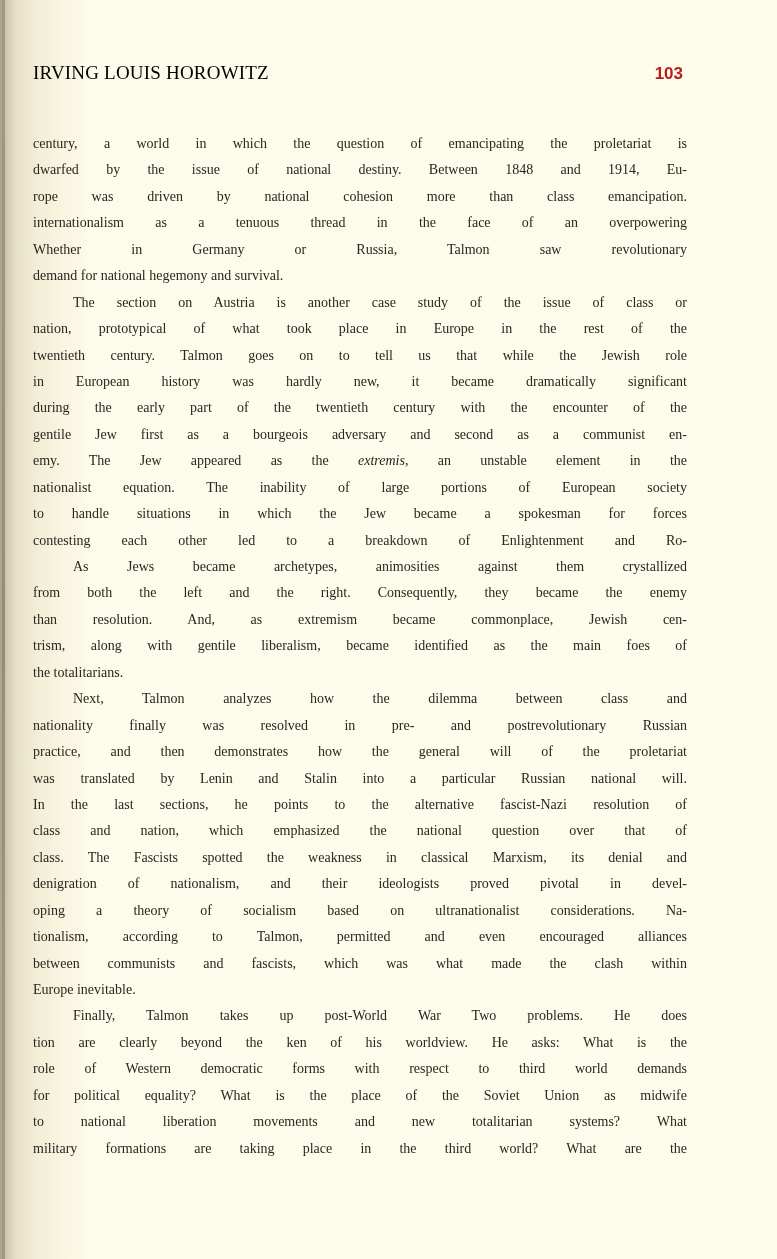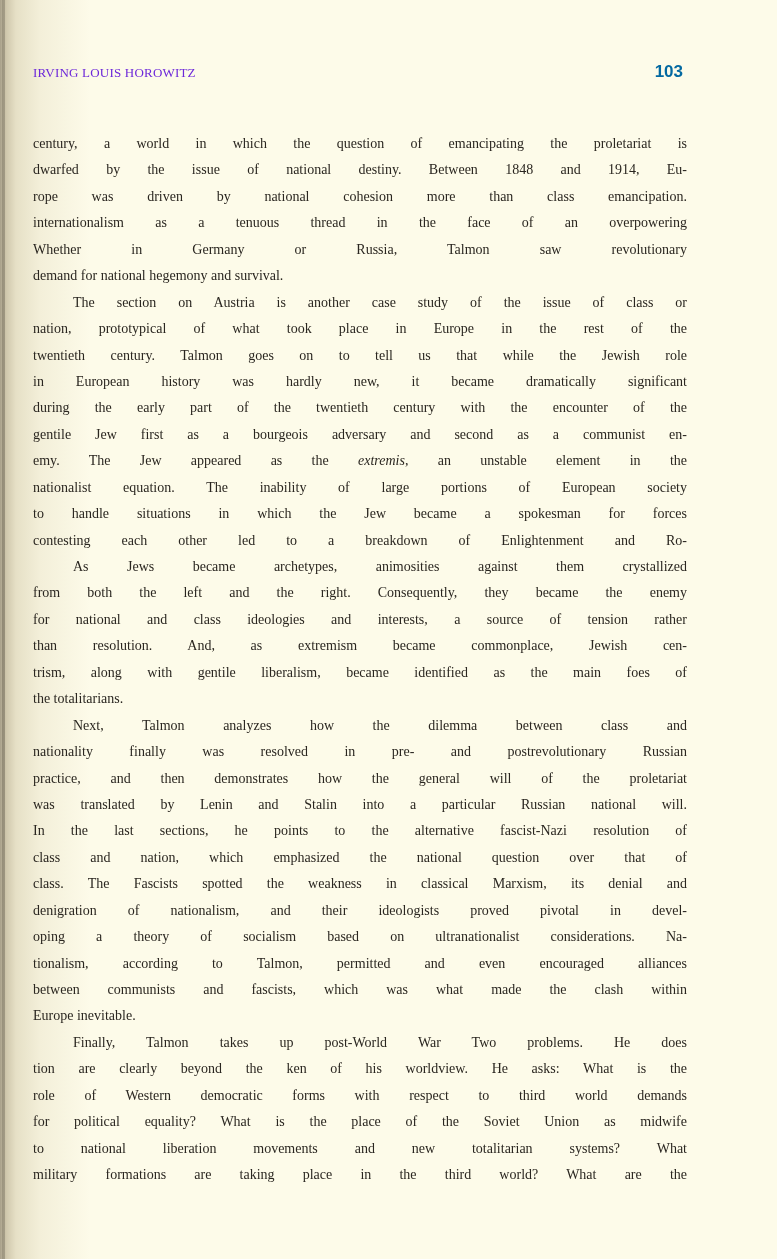--- a/index.html
+++ b/index.html
@@ -17,22 +17,22 @@
   }
   .gutter-line {
     position: absolute; left: 2px; top: 0; bottom: 0; width: 3px;
     background: linear-gradient(to bottom, #8d8672, #77705e 50%, #8d8672);
     opacity: 0.6;
   }
   .running-head {
     position: absolute; top: 62px; left: 33px; right: 94px;
     display: flex; justify-content: space-between; align-items: baseline;
   }
-  .rh-title { font-size: 13px; letter-spacing: 0.2px; color: #6d28d9; }
-  .rh-page { font-family: "Liberation Sans", "DejaVu Sans", sans-serif; font-weight: bold; font-size: 17px; color: #0369a1; }
+  .rh-title { font-size: 19px; letter-spacing: 0.2px; color: #000000; }
+  .rh-page { font-family: "Liberation Sans", "DejaVu Sans", sans-serif; font-weight: bold; font-size: 17px; color: #b91c1c; }
   .body-text {
     position: absolute; top: 131px; left: 33px; width: 654px;
     font-size: 14px; line-height: 26.45px;
   }
   .line {
     display: block; height: 26.45px; white-space: nowrap;
     text-align: justify; text-align-last: justify;
   }
   .line.last { text-align-last: left; }
   .line.indent { text-indent: 40px; }
@@ -66,21 +66,20 @@
       <span class="line">during the early part of the twentieth century with the encounter of the</span>
       <span class="line">gentile Jew first as a bourgeois adversary and second as a communist en-</span>
       <span class="line">emy. The Jew appeared as the <em>extremis</em>, an unstable element in the</span>
       <span class="line">nationalist equation. The inability of large portions of European society</span>
       <span class="line">to handle situations in which the Jew became a spokesman for forces</span>
       <span class="line">contesting each other led to a breakdown of Enlightenment and Ro-</span>
     </div>
     <div>
       <span class="line indent">As Jews became archetypes, animosities against them crystallized</span>
       <span class="line">from both the left and the right. Consequently, they became the enemy</span>
-      <span class="line">for national and class ideologies and interests, a source of tension rather</span>
       <span class="line">than resolution. And, as extremism became commonplace, Jewish cen-</span>
       <span class="line">trism, along with gentile liberalism, became identified as the main foes of</span>
       <span class="line last">the totalitarians.</span>
     </div>
     <div>
       <span class="line indent">Next, Talmon analyzes how the dilemma between class and</span>
       <span class="line">nationality finally was resolved in pre- and postrevolutionary Russian</span>
       <span class="line">practice, and then demonstrates how the general will of the proletariat</span>
       <span class="line">was translated by Lenin and Stalin into a particular Russian national will.</span>
       <span class="line">In the last sections, he points to the alternative fascist-Nazi resolution of</span>

